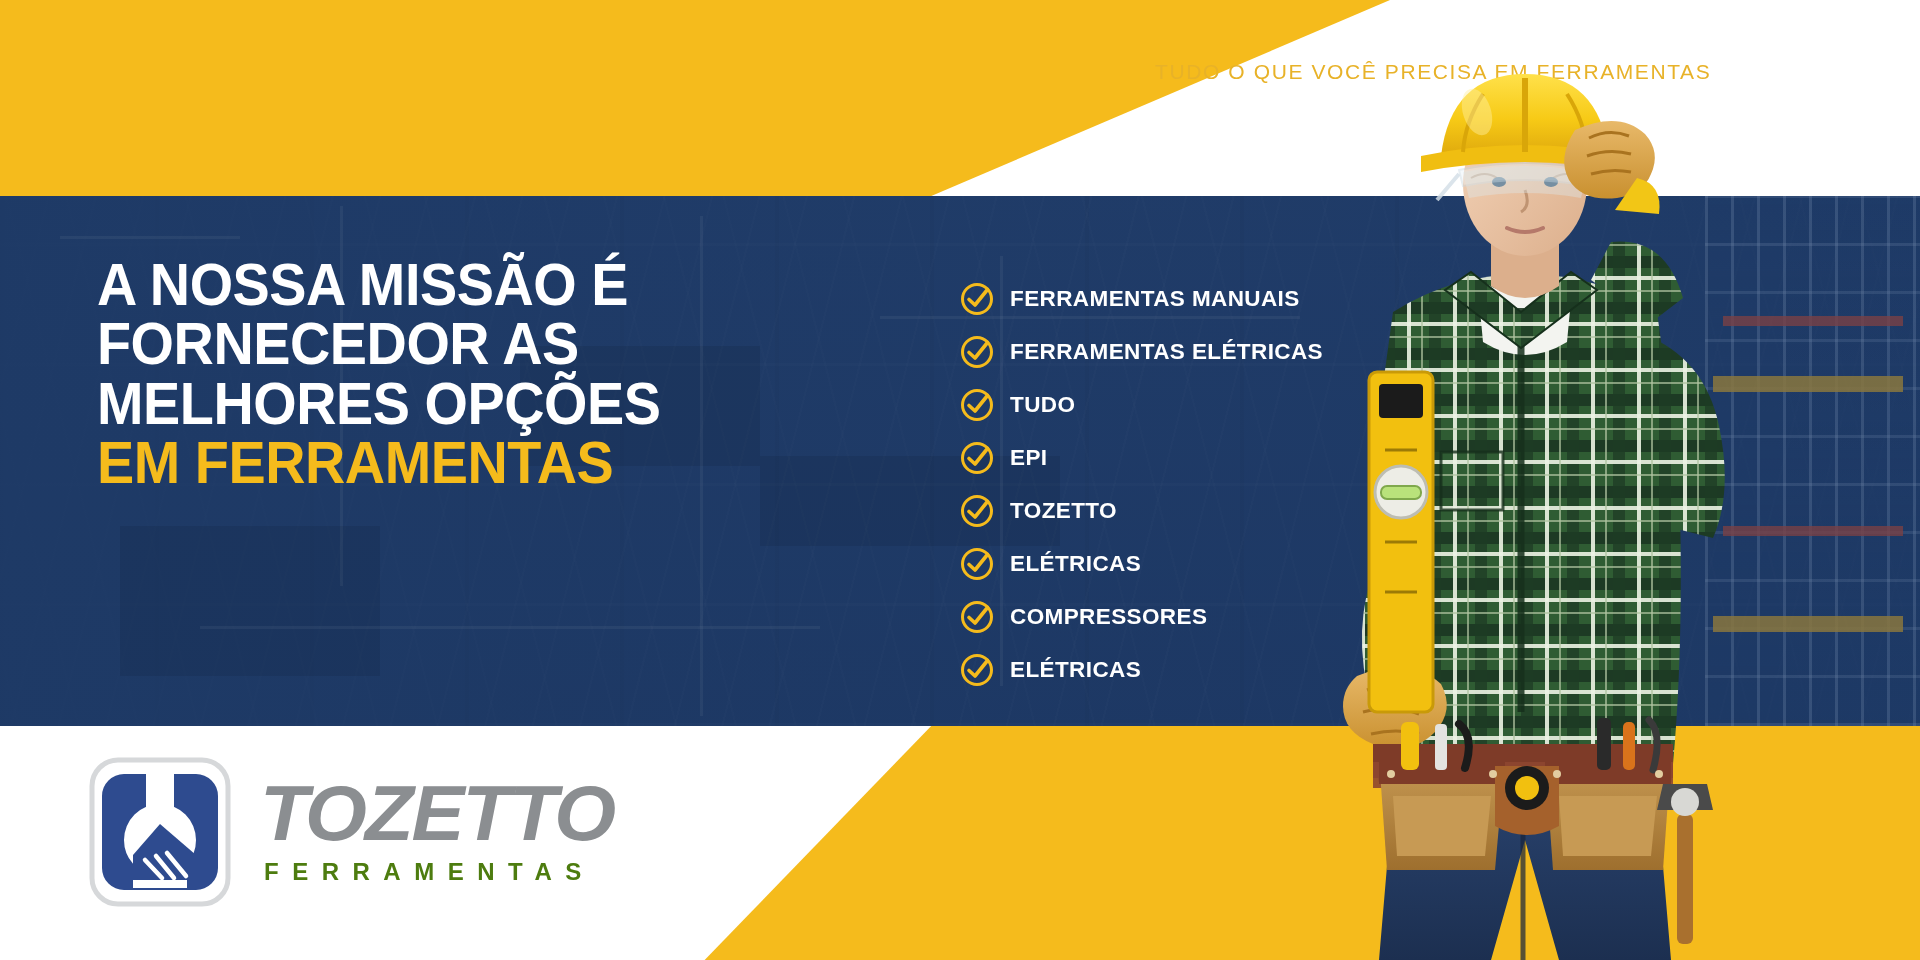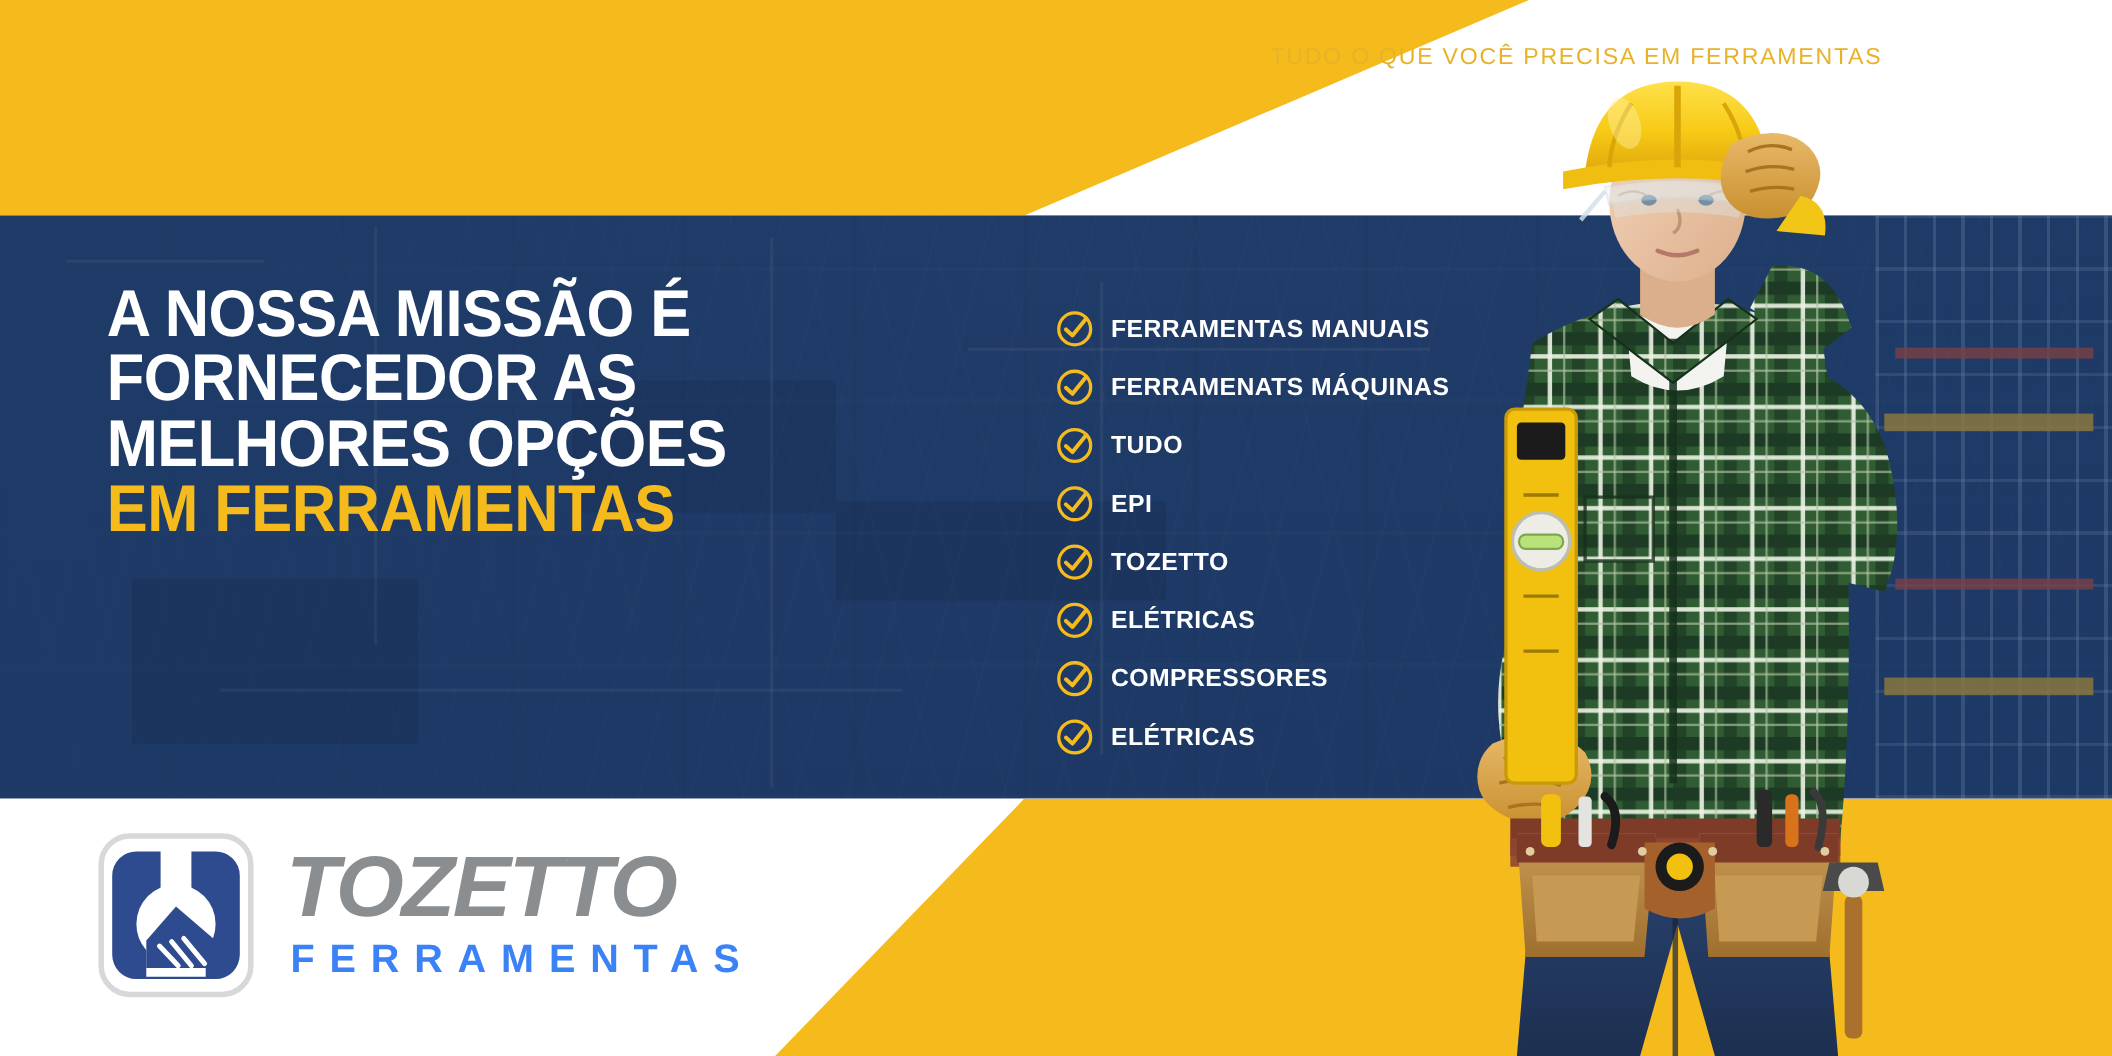--- a/index.html
+++ b/index.html
@@ -13,21 +13,21 @@
   }
 
   
   .top-yellow{
     position:absolute;left:0;top:0;width:1390px;height:196px;
     background:#F5BB1C;
     clip-path:polygon(0 0, 100% 0, 67% 100%, 0 100%);
   }
   
   .tagline{
-    position:absolute;left:1155px;top:40px;width:560px;
+    position:absolute;left:1155px;top:60px;width:560px;
     text-align:left;
     font-size:21px;letter-spacing:1.6px;font-weight:400;
     color:#E8B228;white-space:nowrap;
   }
 
   
   .navy-band{
     position:absolute;left:0;top:196px;width:1920px;height:530px;
     background:#1E3A66;
     overflow:hidden;
@@ -100,21 +100,21 @@
     margin-right:28px;
   }
   .logo-mark svg{display:block;width:144px;height:152px;}
   .logo-text{display:flex;flex-direction:column;justify-content:flex-end;}
   .logo-word{
     font-size:78px;font-weight:700;font-style:italic;
     color:#8B8E91;letter-spacing:-2px;line-height:.92;
     transform:scaleX(1.02);transform-origin:left center;
   }
   .logo-sub{
-    font-size:36px;font-weight:700;color:#3b82f6;
+    font-size:24px;font-weight:700;color:#4d7c0f;
     letter-spacing:13.5px;margin-top:8px;margin-left:4px;
   }
 
   
   .worker{
     position:absolute;left:1245px;top:72px;width:560px;height:888px;
     z-index:7;
   }
   .worker svg{display:block;width:560px;height:888px;}
 
@@ -182,21 +182,21 @@
       <span class="check-label">FERRAMENTAS MANUAIS</span>
     </div>
 
     <div class="check-row">
       <span class="check-icon">
         <svg viewBox="0 0 34 34">
             <circle cx="17" cy="17" r="14.5" fill="none" stroke="#F5BB1C" stroke-width="3"></circle>
             <path d="M9 17.5 L15 23 L27.5 7.5" fill="none" stroke="#F5BB1C" stroke-width="3.6" stroke-linecap="round" stroke-linejoin="round"></path>
           </svg>
       </span>
-      <span class="check-label">FERRAMENATS MÁQUINAS</span>
+      <span class="check-label">FERRAMENTAS ELÉTRICAS</span>
     </div>
 
     <div class="check-row">
       <span class="check-icon">
         <svg viewBox="0 0 34 34">
             <circle cx="17" cy="17" r="14.5" fill="none" stroke="#F5BB1C" stroke-width="3"></circle>
             <path d="M9 17.5 L15 23 L27.5 7.5" fill="none" stroke="#F5BB1C" stroke-width="3.6" stroke-linecap="round" stroke-linejoin="round"></path>
           </svg>
       </span>
       <span class="check-label">TUDO</span>

